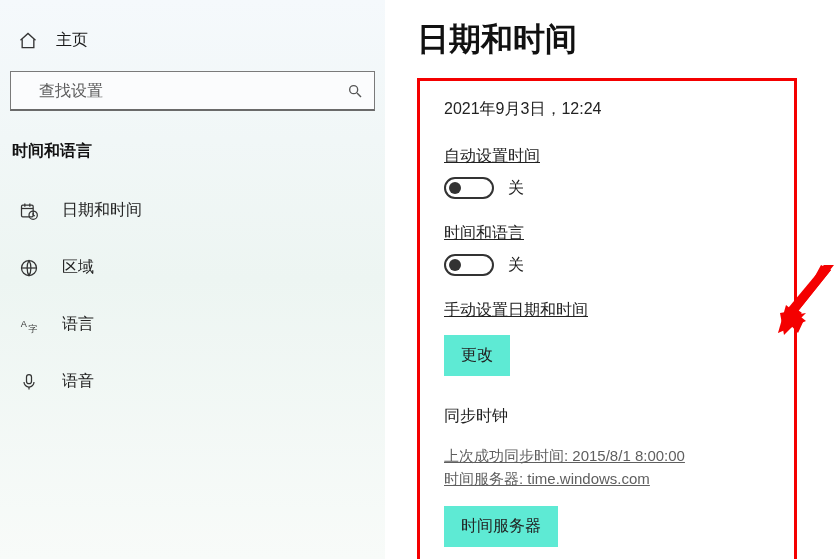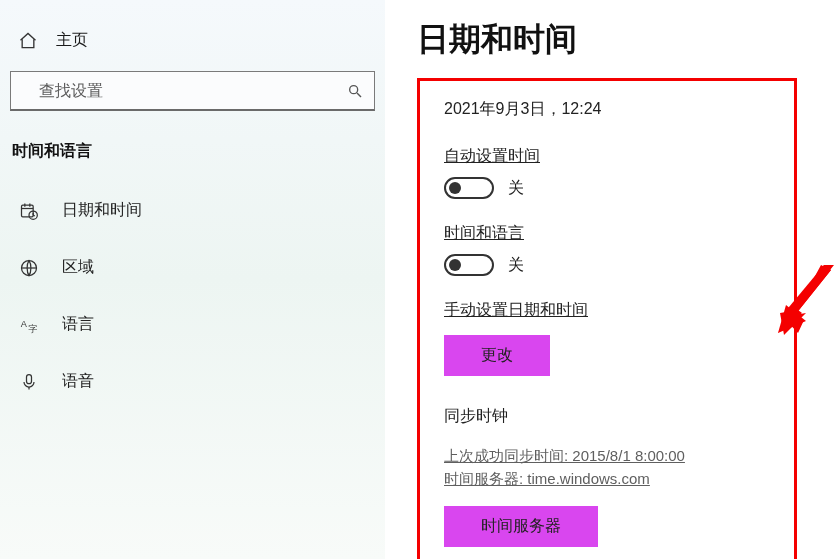--- a/index.html
+++ b/index.html
@@ -123,23 +123,23 @@
       position: absolute;
       left: 3px;
       top: 50%;
       transform: translateY(-50%);
     }
     .toggle-state {
       font-size: 16px;
       color: #222;
     }
     .gray-button {
-      background: #d946ef;
+      background: #5eead4;
       border: none;
-      padding: 10px 37px;
+      padding: 10px 17px;
       font-size: 16px;
       color: #222;
       cursor: pointer;
       font-family: Liberation Serif, serif;
       margin-top: 4px;
     }
     .sync-section { margin-top: 30px; }
     .sync-header {
       font-size: 16px;
       color: #222;

